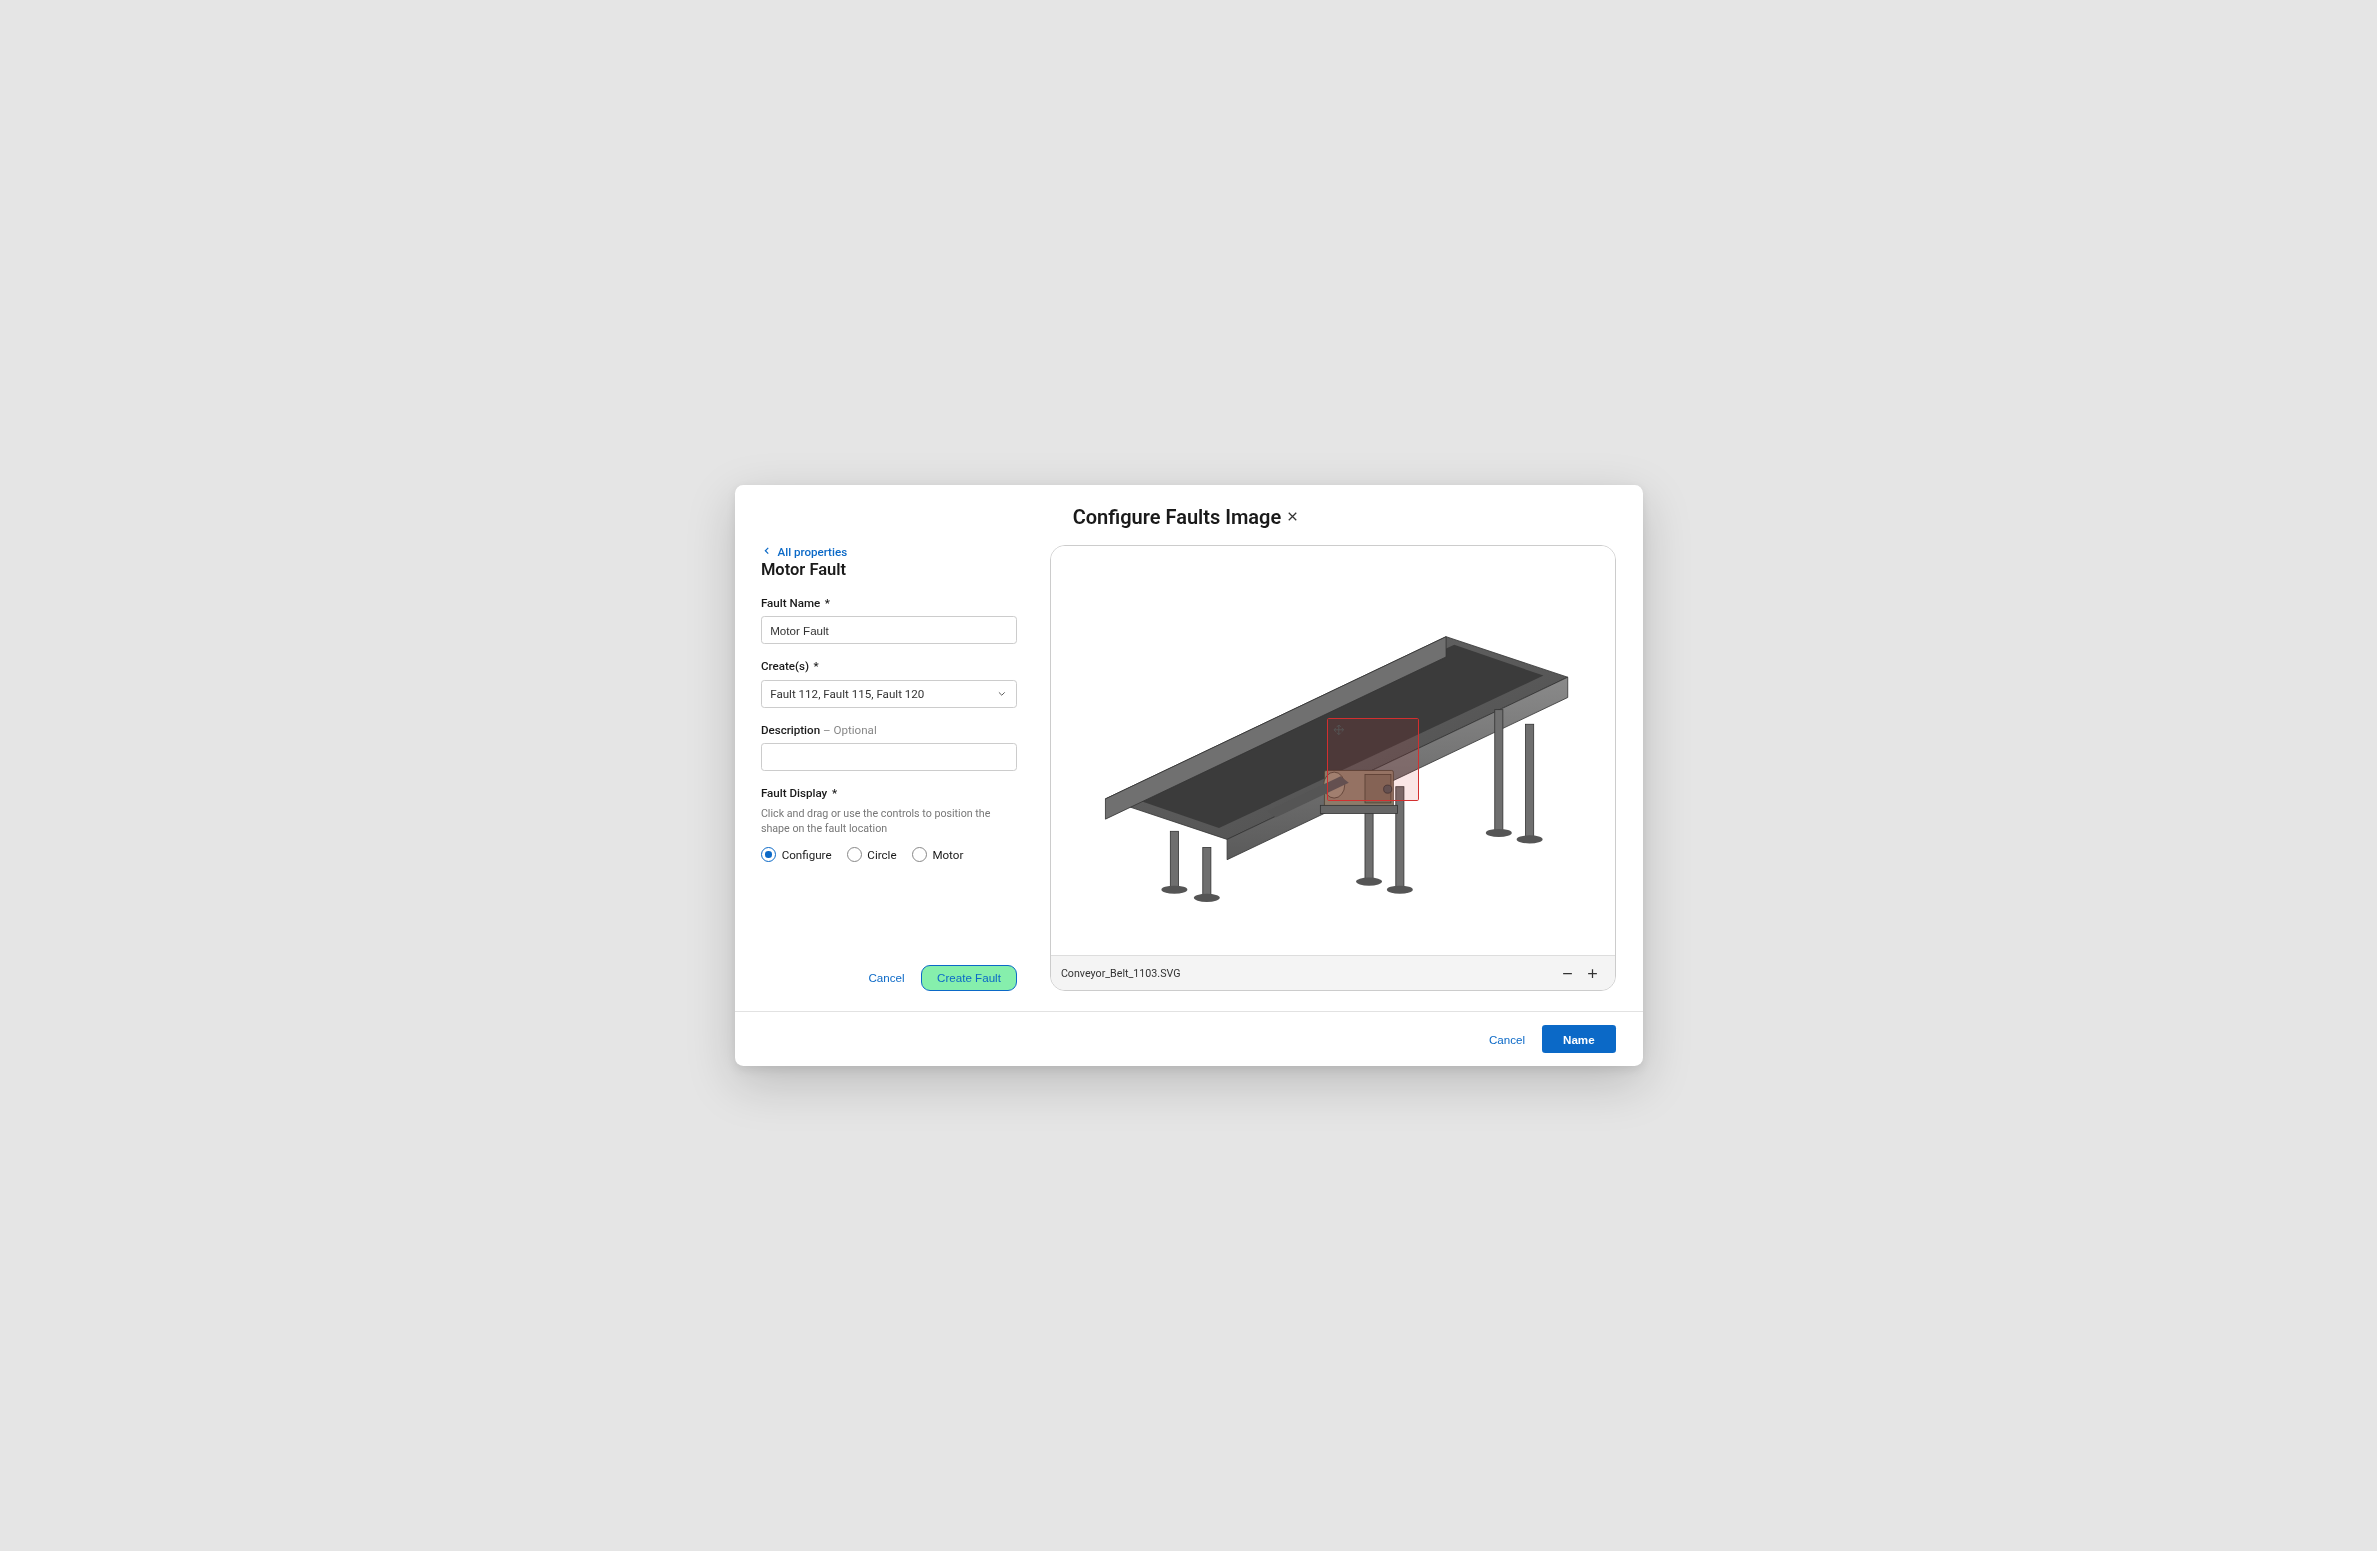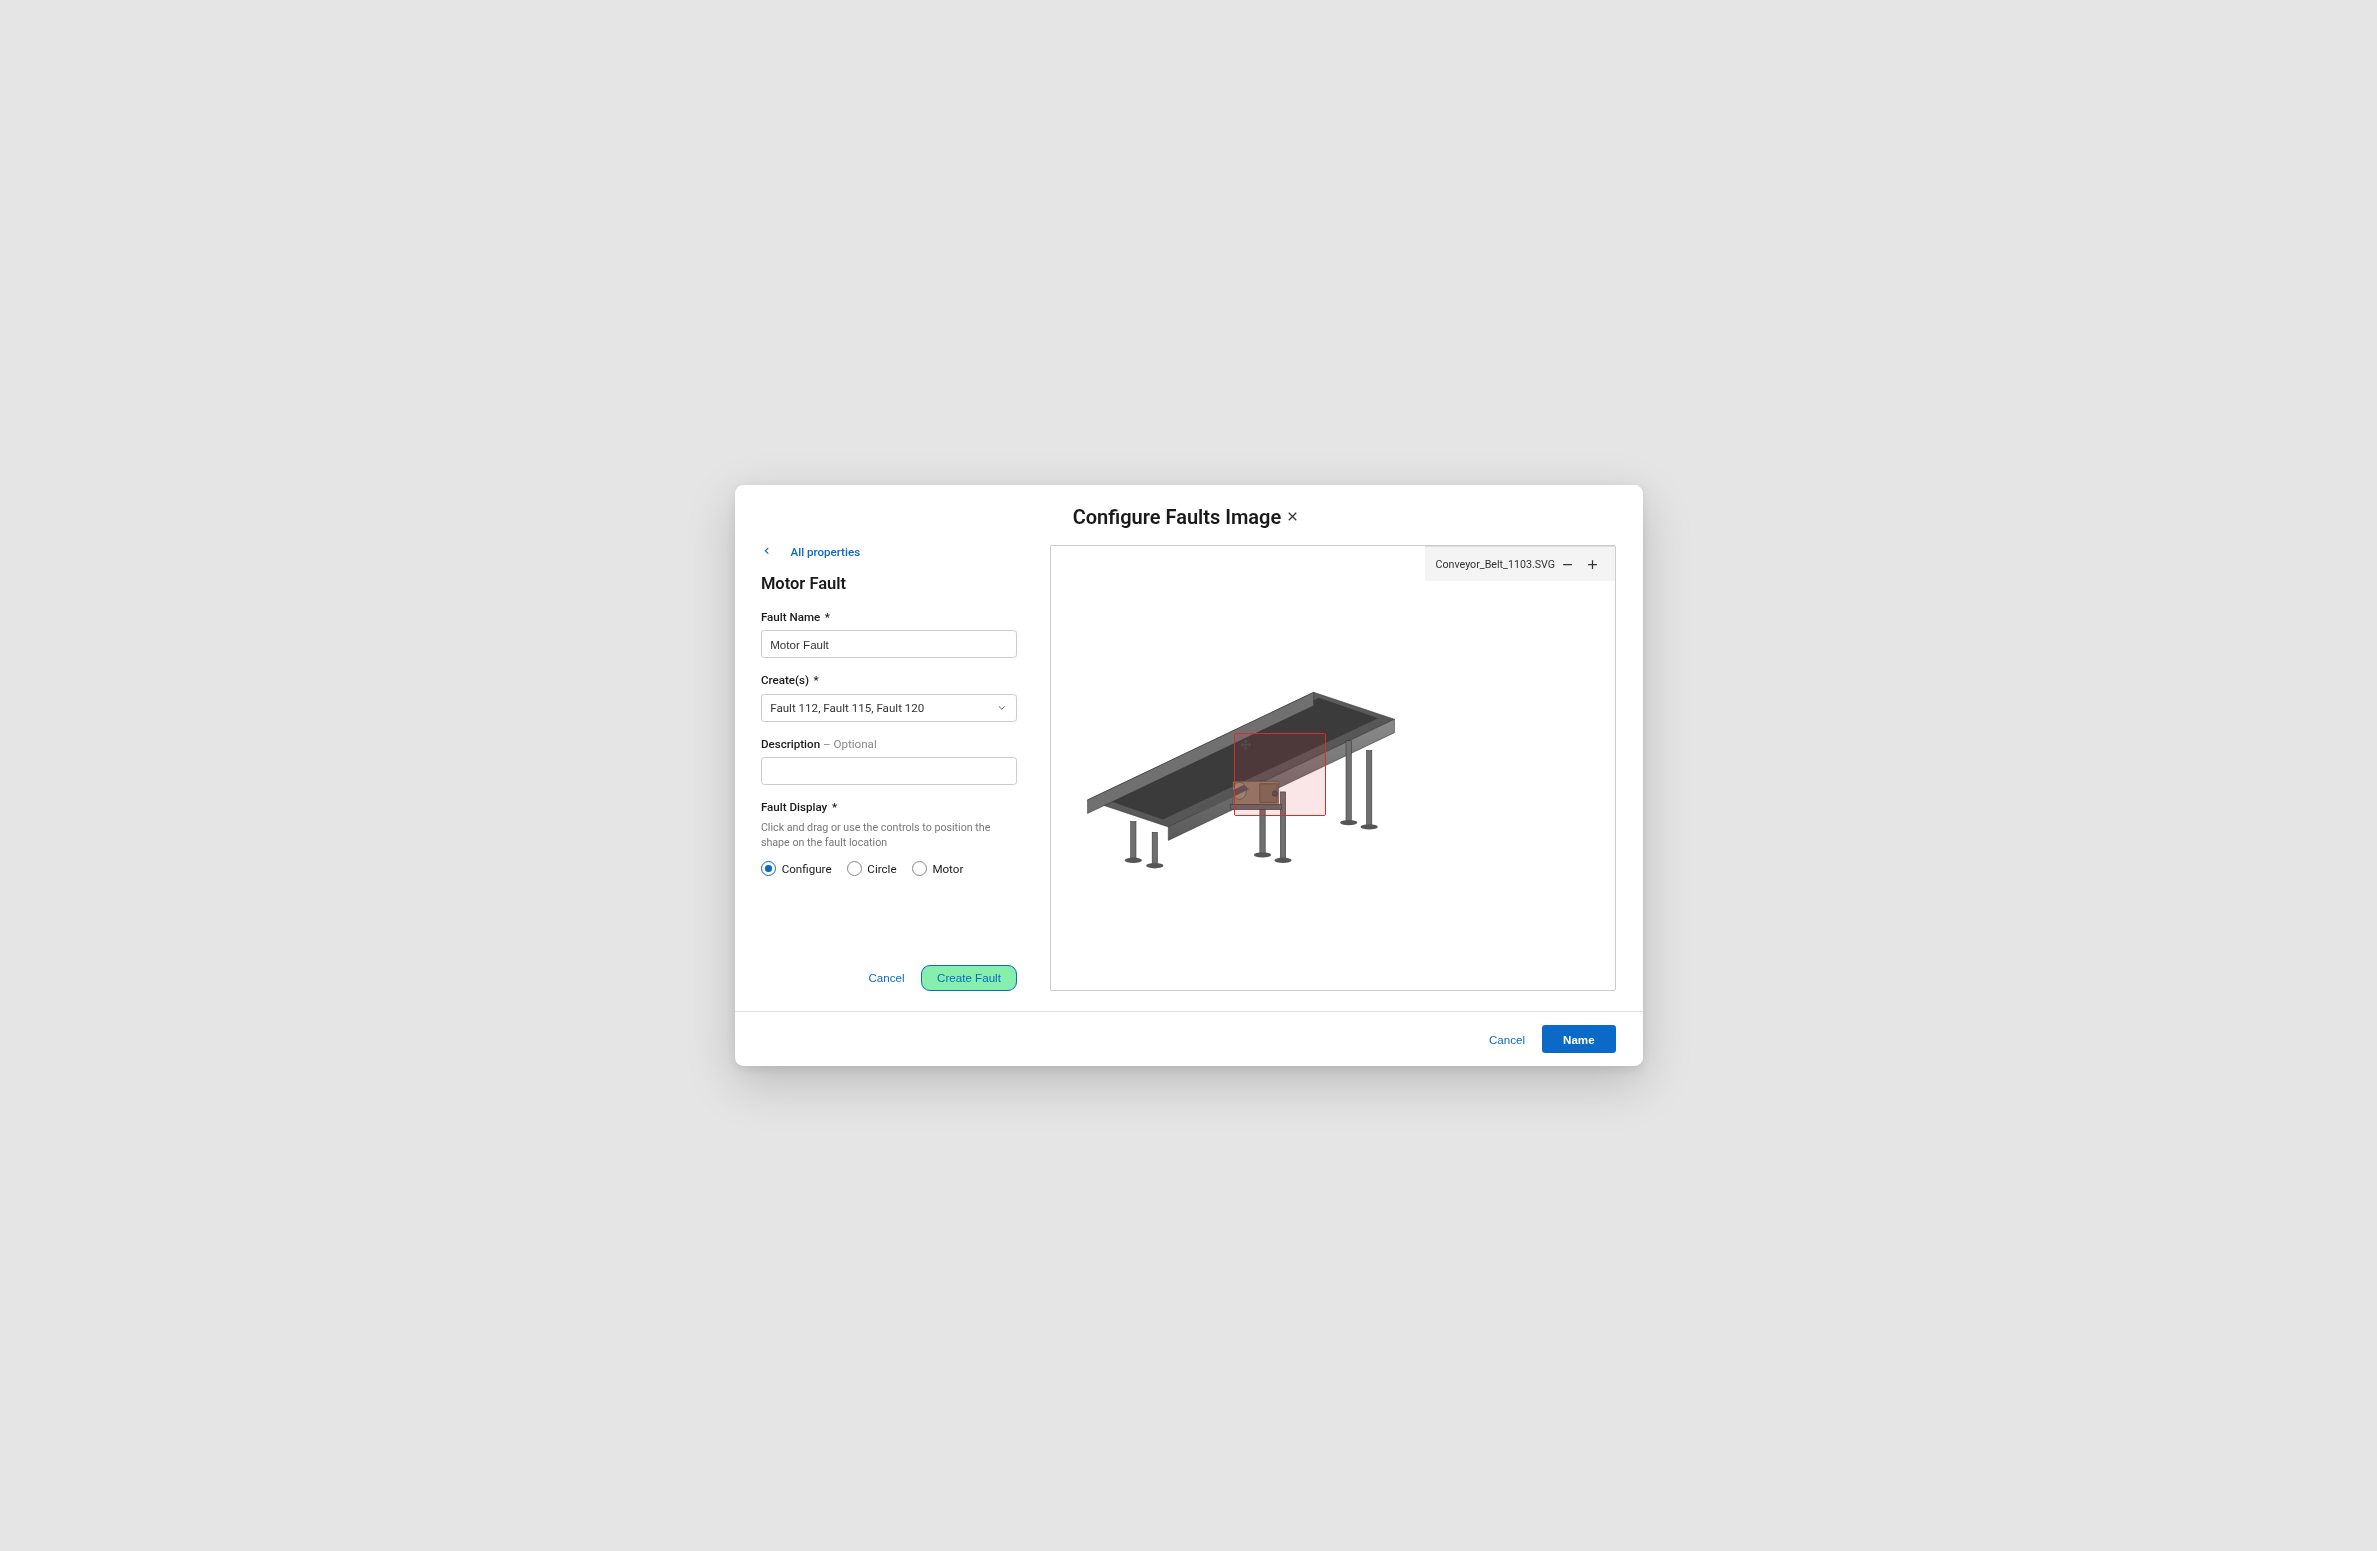--- a/index.html
+++ b/index.html
@@ -47,26 +47,26 @@
     padding: 16.5px 26.4px 20px 26.4px;
   }
 
   .form-col {
     width: 256px;
     flex-shrink: 0;
     display: flex;
     flex-direction: column;
   }
   .back-link {
-    display: flex; align-items: flex-start; gap: 18px;
+    display: flex; align-items: flex-start; gap: 5px;
     color: #0b69c7;
     font-size: 11.6px;
     font-weight: 500;
     text-decoration: none;
-    margin-bottom: 15px;
+    margin-bottom: 1px;
   }
   .back-link svg { width: 11.6px; height: 11.6px; }
   .section-title {
     font-size: 16.5px;
     font-weight: 600;
     color: #1a1a1a;
     margin-bottom: 16.5px;
   }
   .field { margin-bottom: 15px; }
   .field-label {
@@ -121,23 +121,23 @@
     background:none; border:none; color:#0b69c7; font-size:11.6px; font-weight:500; cursor:pointer;
   }
   .outline-btn {
     background:#86efac; border:0.8px solid #0b69c7; color:#0b69c7;
     font-size:11.6px; font-weight:500; padding:5.8px 15px; border-radius:9px; cursor:pointer;
   }
 
   .canvas-col {
     flex: 1;
     border: 0.8px solid #ccc;
-    border-radius: 2px;
-    display: flex;
-    flex-direction: row;
+    border-radius: 15px;
+    display: flex;
+    flex-direction: column;
     overflow: hidden;
     min-height: 446px;
   }
   .canvas-area {
     flex:1;
     background:#fff;
     position: relative;
     display:flex; align-items:center; justify-content:center;
   }
   .canvas-area svg.scene { width: 92%; height: auto; }

